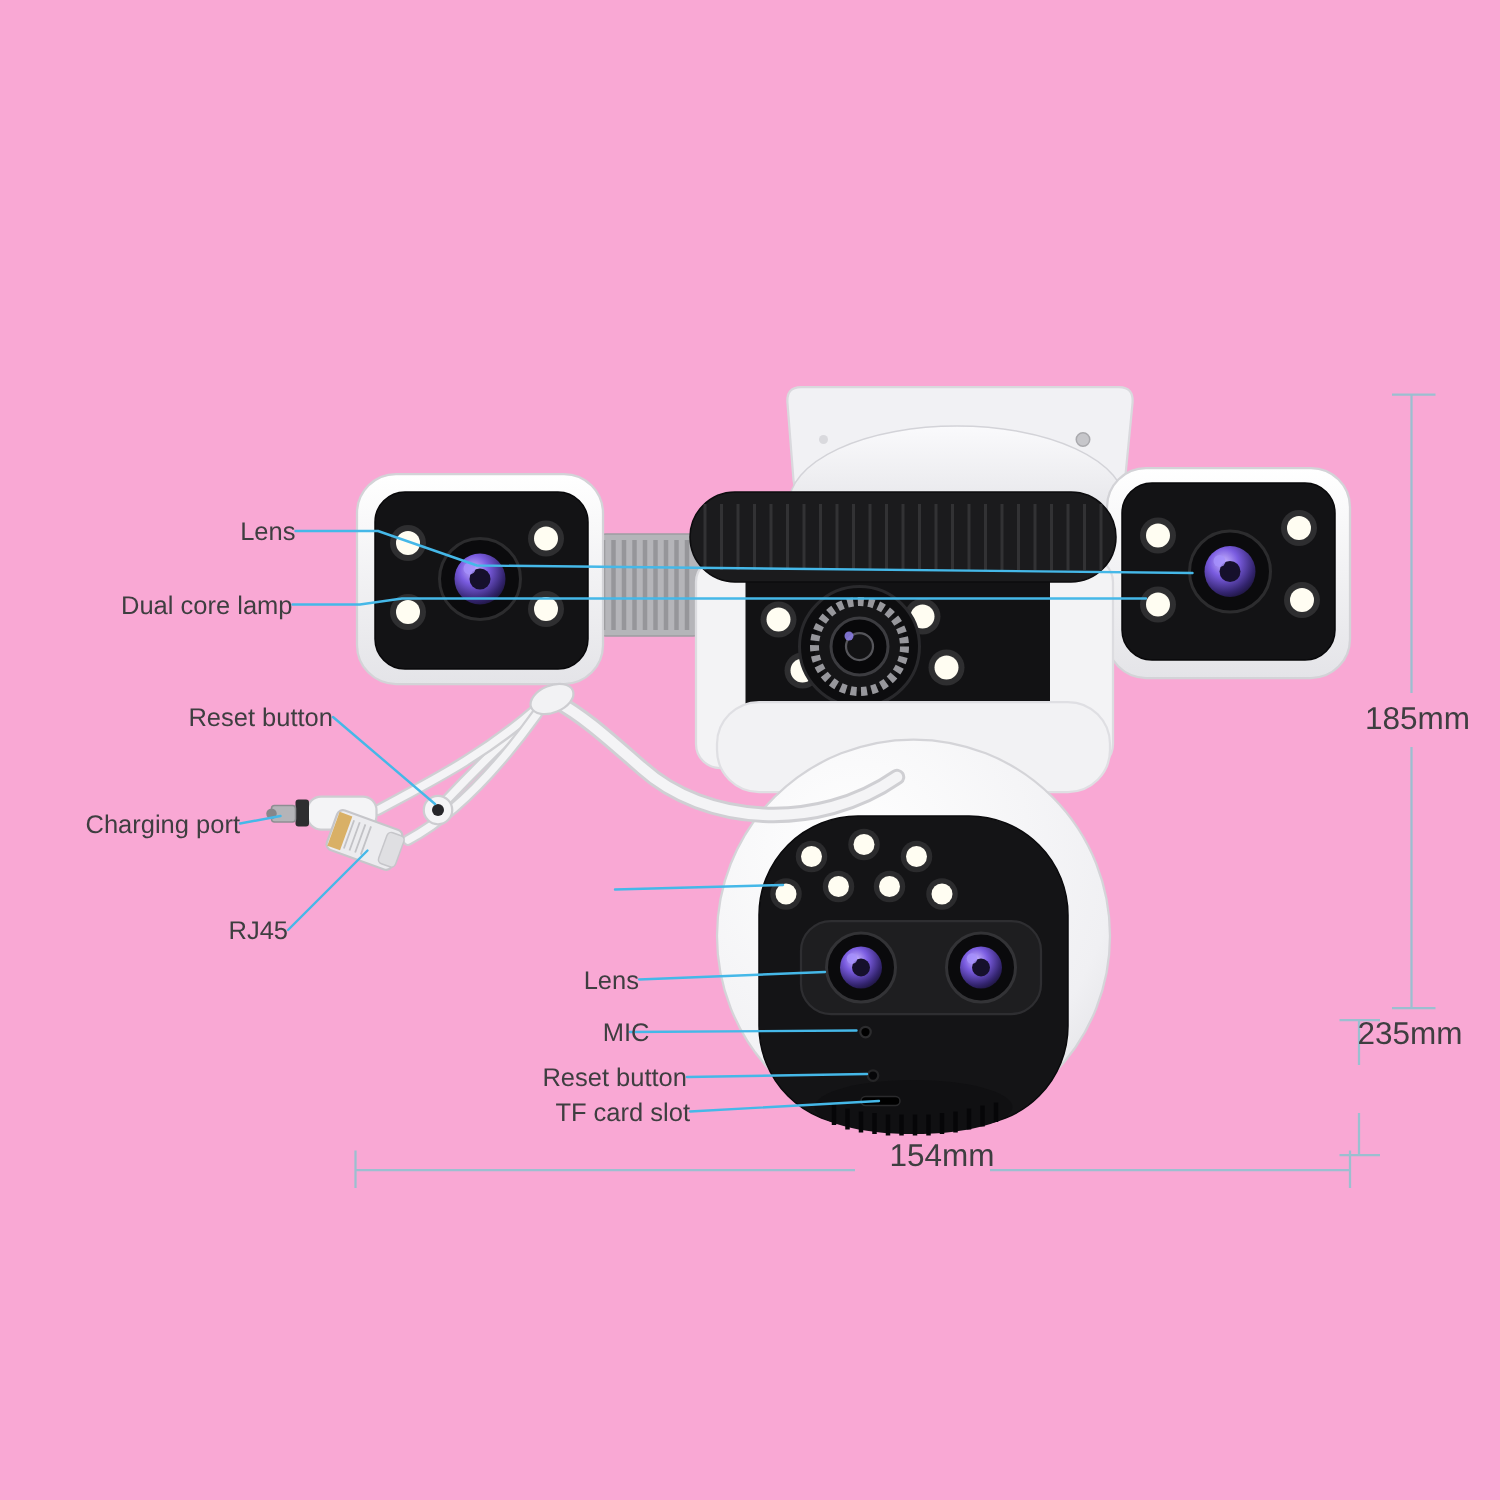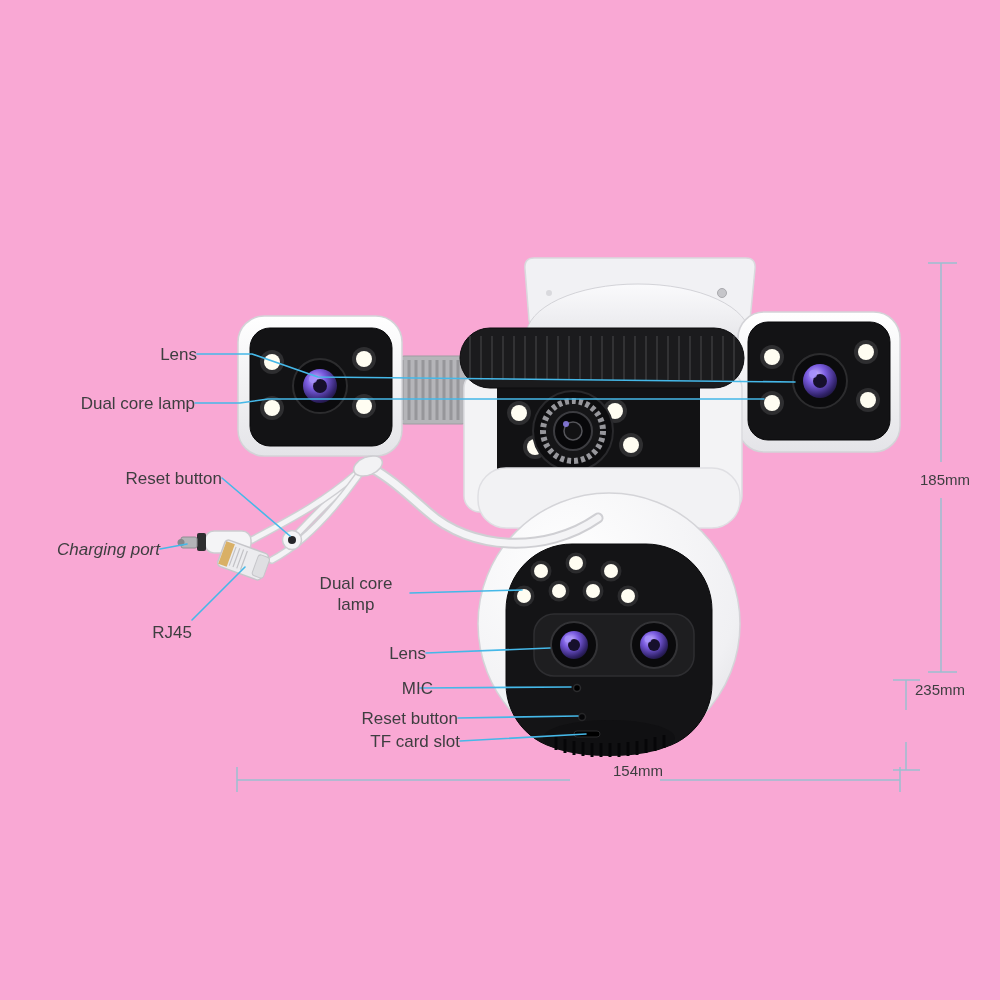--- a/index.html
+++ b/index.html
@@ -24,21 +24,21 @@
     white-space:nowrap;
   }
   .callout-label.right-align{text-align:right;}
   .callout-label.center{
     text-align:center;
     white-space:pre-line;
     line-height:21px;
   }
   .dim-label{
     position:absolute;
-    font-size:15px;
+    font-size:21px;
     line-height:20px;
     color:var(--label);
     text-align:center;
   }
   .leader{stroke:var(--callout);stroke-width:1.6;fill:none;stroke-linecap:round;stroke-linejoin:round;}
   .dim{stroke:var(--dim);stroke-width:1.5;fill:none;stroke-linecap:butt;}
 </style>
 </head>
 <body>
 
@@ -248,26 +248,24 @@
       <path class="dim" d="M237 767 V792 M237 780 H570 M660 780 H900 M900 767 V792"></path>
     </g>
   </svg>
 
   <div class="callout-label right-align" style="top:345px; right:803px;">Lens</div>
 
   <div class="callout-label right-align" style="top:394px; right:805px;">Dual core lamp</div>
 
   <div class="callout-label right-align" style="top:469px; right:778px;">Reset button</div>
 
-  <div class="callout-label right-align" style="top:540px; right:840px;font-style:italic;">Charging port</div>
-
-  <div class="callout-label right-align" style="top:611px; right:808px;margin-top:12px;">RJ45</div>
-
-  <div class="callout-label center" style="top:573px; left:300px; width:112px;">Dual core
-lamp</div>
+  <div class="callout-label right-align" style="top:540px; right:840px;">Charging port</div>
+
+  <div class="callout-label right-align" style="top:611px; right:808px;">RJ45</div>
+
 
   <div class="callout-label right-align" style="top:644px; right:574px;">Lens</div>
 
   <div class="callout-label right-align" style="top:679px; right:567px;">MIC</div>
 
   <div class="callout-label right-align" style="top:709px; right:542px;">Reset button</div>
 
   <div class="callout-label right-align" style="top:732px; right:540px;margin-left:42px;">TF card slot</div>
 
   <div class="dim-label" style="top:470px; left:905px; width:80px;">185mm</div>

